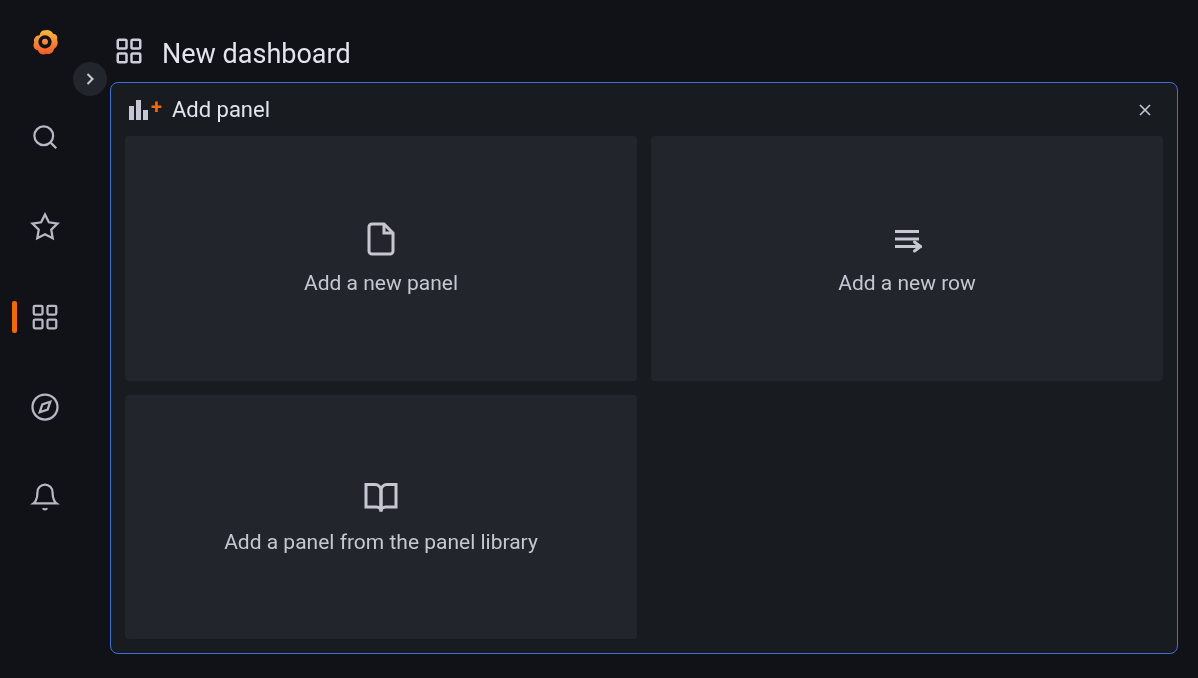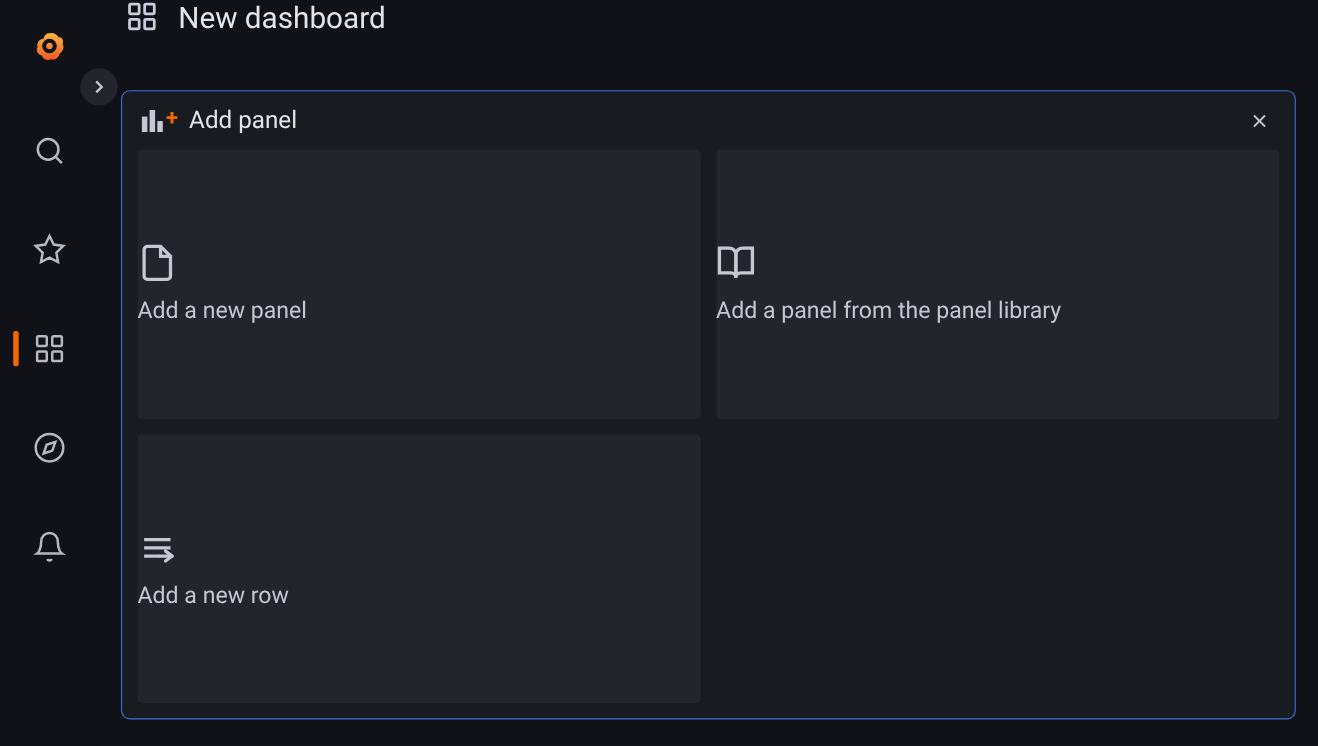--- a/index.html
+++ b/index.html
@@ -61,21 +61,21 @@
     }
     .main {
       flex: 1;
       display: flex;
       flex-direction: column;
       position: relative;
     }
     .header {
       height: 70px;
       display: flex;
-      align-items: flex-start;
+      align-items: flex-end;
       padding-left: 24px;
       gap: 18px;
     }
     .header-icon svg {
       width: 30px;
       height: 30px;
       stroke: #ccccdc;
       fill: none;
       stroke-width: 2;
     }
@@ -151,21 +151,21 @@
       grid-template-columns: 1fr 1fr;
       grid-template-rows: 1fr 1fr;
       gap: 14px;
       padding: 0 14px 14px 14px;
     }
     .option-card {
       background: #22252b;
       border-radius: 4px;
       display: flex;
       flex-direction: column;
-      align-items: flex-start;
+      align-items: center;
       justify-content: center;
       gap: 14px;
       cursor: pointer;
     }
     .option-card svg {
       width: 36px;
       height: 36px;
       stroke: #c7c7d4;
       fill: none;
       stroke-width: 2;
@@ -287,34 +287,34 @@
         <div class="option-card">
           <svg viewBox="0 0 24 24">
             <path d="M14 2H6a2 2 0 0 0-2 2v16a2 2 0 0 0 2 2h12a2 2 0 0 0 2-2V8z"></path>
             <polyline points="14 2 14 8 20 8"></polyline>
           </svg>
           <span class="option-label">Add a new panel</span>
         </div>
 
         <div class="option-card">
           <svg viewBox="0 0 24 24">
-            <path d="M2 3h6a4 4 0 0 1 4 4v14a3 3 0 0 0-3-3H2z"></path>
-            <path d="M22 3h-6a4 4 0 0 0-4 4v14a3 3 0 0 1 3-3h7z"></path>
-          </svg>
-          <span class="option-label">Add a panel from the panel library</span>
-        </div>
-
-        <div class="option-card">
-          <svg viewBox="0 0 24 24">
             <line x1="4" y1="7" x2="20" y2="7"></line>
             <line x1="4" y1="12" x2="20" y2="12"></line>
             <line x1="4" y1="17" x2="13" y2="17"></line>
             <polyline points="17 14 21 17 17 20" stroke-linejoin="round" stroke-linecap="round"></polyline>
             <path d="M21 17 L13 17" stroke-linecap="round"></path>
           </svg>
           <span class="option-label">Add a new row</span>
         </div>
 
+        <div class="option-card">
+          <svg viewBox="0 0 24 24">
+            <path d="M2 3h6a4 4 0 0 1 4 4v14a3 3 0 0 0-3-3H2z"></path>
+            <path d="M22 3h-6a4 4 0 0 0-4 4v14a3 3 0 0 1 3-3h7z"></path>
+          </svg>
+          <span class="option-label">Add a panel from the panel library</span>
+        </div>
+
         <div></div>
       </div>
     </div>
   </div>
 </div>
 
 </body></html>

